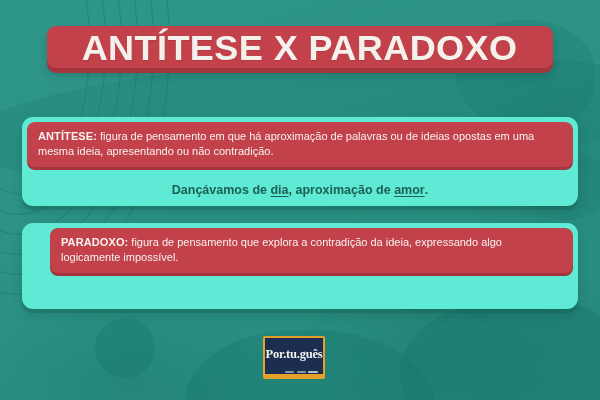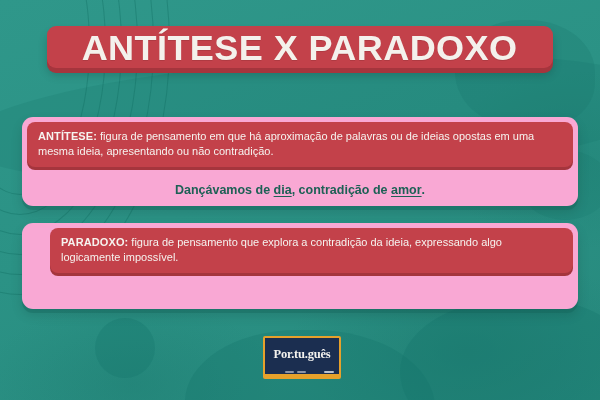--- a/index.html
+++ b/index.html
@@ -101,21 +101,21 @@
     transform: scaleX(1.03);
     white-space: nowrap;
     text-shadow: 0 1px 0 rgba(0,0,0,0.10);
   }
 
   
   .card {
     position: absolute;
     left: 22px;
     width: 556px;
-    background: #f9a8d4;
+    background: #5eead4;
     border-radius: 11px;
     box-shadow: 0 4px 0 0 rgba(15,95,85,0.30), 0 6px 12px rgba(0,0,0,0.13);
     padding: 5px;
   }
   .card.card-1 { top: 117px; height: 89px; }
   .card.card-2 { top: 223px; height: 86px; padding-left: 28px; }
 
   .def-box {
     background: #c3414a;
     border-radius: 8px;
@@ -143,21 +143,21 @@
     text-decoration: underline;
     text-underline-offset: 1.5px;
     text-align: center;
   }
 
   
   .logo {
     position: absolute;
     left: 263px;
     top: 336px;
-    width: 78px;
+    width: 62px;
     height: 41px;
   }
   .logo-board {
     position: absolute;
     inset: 0;
     background: #1b2e50;
     border: 2px solid #e6a12b;
     border-radius: 2px;
   }
   .logo-board::after {
@@ -217,21 +217,21 @@
 
   <div class="title-banner">
     <span class="title-text">ANTÍTESE X PARADOXO</span>
   </div>
 
   <div class="card card-1">
     <div class="def-box">
       <b>ANTÍTESE:</b><span> figura de pensamento em que há aproximação de palavras ou de ideias opostas em uma mesma ideia, apresentando ou não contradição.</span>
     </div>
     <div class="example">
-      <span>Dançávamos de </span><u>dia</u><span>, contradição de </span><u>amor</u><span>.</span>
+      <span>Dançávamos de </span><u>dia</u><span>, aproximação de </span><u>amor</u><span>.</span>
     </div>
   </div>
 
   <div class="card card-2">
     <div class="def-box">
       <b>PARADOXO:</b><span> figura de pensamento que explora a contradição da ideia, expressando algo logicamente impossível.</span>
     </div>
   </div>
 
   <div class="logo">

